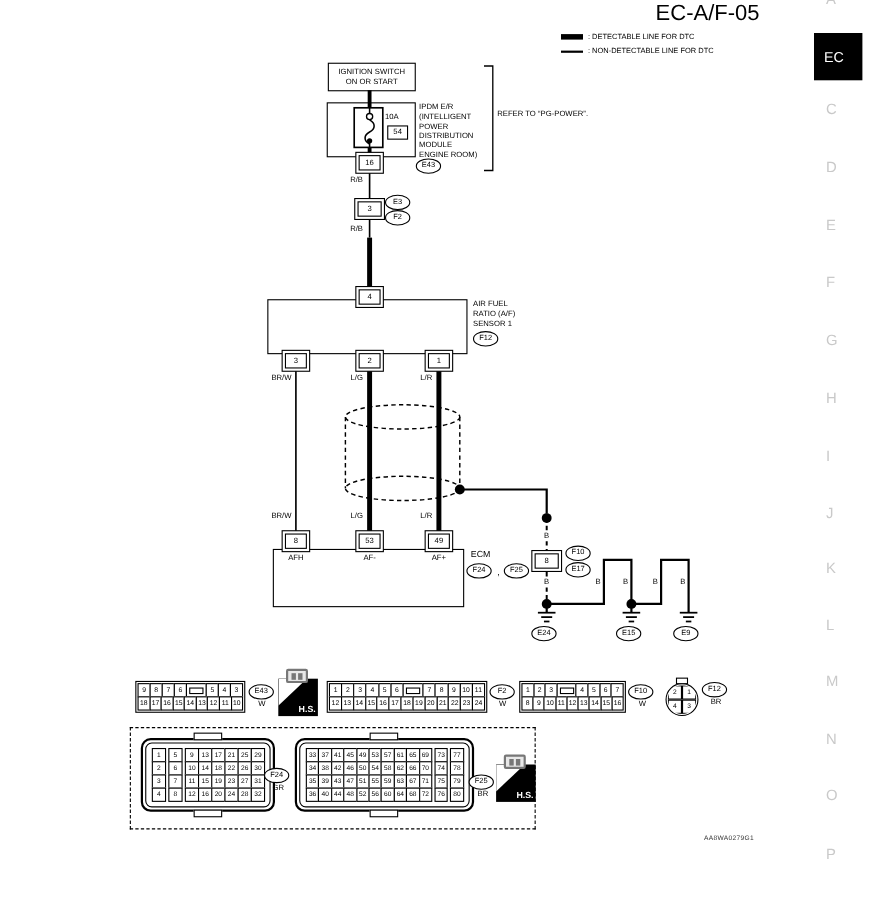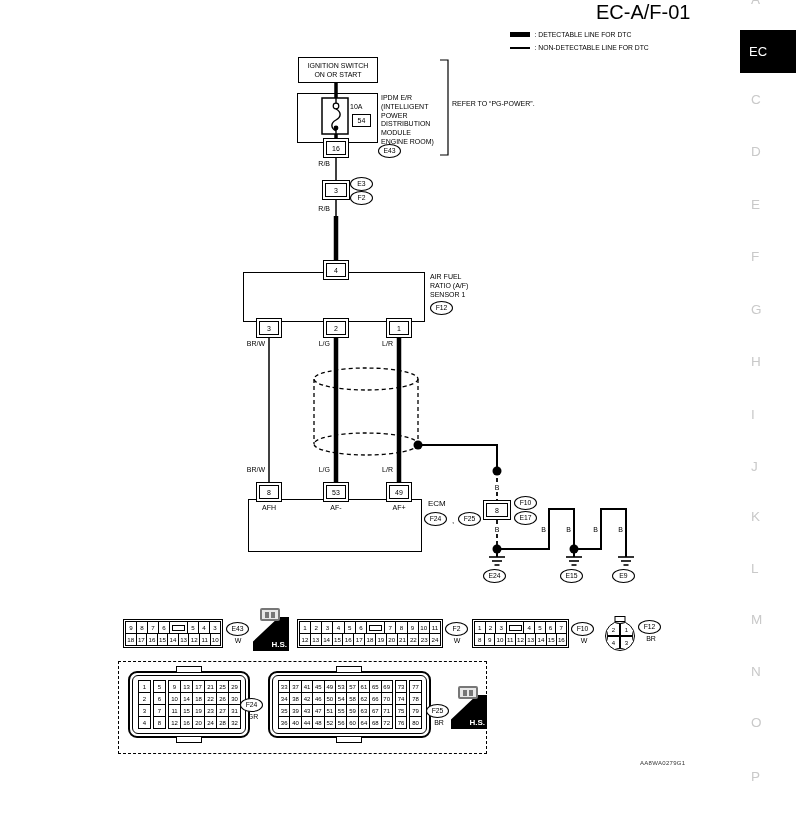--- a/index.html
+++ b/index.html
@@ -51,21 +51,21 @@
   .hs{position:absolute;width:40px;height:44px;}
   .hs-black{position:absolute;left:1px;top:9px;width:36px;height:34px;background:#000;}
   .hs-white{position:absolute;left:0;top:0;width:100%;height:100%;background:#fff;
             clip-path:polygon(0 0,72% 0,0 72%);}
   .hs-text{position:absolute;right:2px;bottom:2px;color:#fff;font-size:8px;font-weight:bold;margin-top:28px;}
   .hs-plug{position:absolute;left:8px;top:0;width:20px;height:13px;border:2px solid #777;
            border-radius:2px;background:#e8e8e8;display:flex;gap:2px;align-items:center;
            justify-content:center;z-index:2;box-sizing:border-box;}
   .hs-pin{width:4px;height:6px;background:#777;}
   
-  .ec-tab{position:absolute;left:740px;top:30px;width:56px;height:43px;background:#000;color:#fff;
+  .ec-tab{position:absolute;left:740px;top:30px;width:44px;height:43px;background:#000;color:#fff;
           font-size:13px;line-height:43px;padding-left:9px;box-sizing:border-box;}
   .side-letter{position:absolute;left:751px;color:#c9c9c9;font-size:13.5px;line-height:1;}
   .legend-bar{display:inline-block;background:#000;vertical-align:middle;}
 </style>
 </head>
 <body>
 
 <div id="page">
 
   <svg class="abs" style="left:0;top:0;z-index:0" width="800" height="840">
@@ -119,21 +119,21 @@
           <line x1="571.5" y1="565" x2="576.5" y2="565"></line>
       </g>
       <g stroke="#000" stroke-width="1.6">
         <line x1="618" y1="557" x2="634" y2="557"></line>
           <line x1="621" y1="561" x2="631" y2="561"></line>
           <line x1="623.5" y1="565" x2="628.5" y2="565"></line>
       </g>
     </g>
   </svg>
 
-  <div class="abs" style="left:596px;top:1px;font-size:20px;z-index:2">EC-A/F-01</div>
+  <div class="abs" style="left:596px;top:1px;font-size:20px;z-index:2">EC-A/F-05</div>
   <div class="abs" style="left:510px;top:25px;z-index:2">
     <div style="height:13px">
       <span class="legend-bar" style="width:20px;height:5px"></span>
       <span style="font-size:6.8px;vertical-align:middle">: DETECTABLE LINE FOR DTC</span>
     </div>
     <div style="height:13px">
       <span class="legend-bar" style="width:20px;height:2px"></span>
       <span style="font-size:6.8px;vertical-align:middle">: NON-DETECTABLE LINE FOR DTC</span>
     </div>
   </div>

